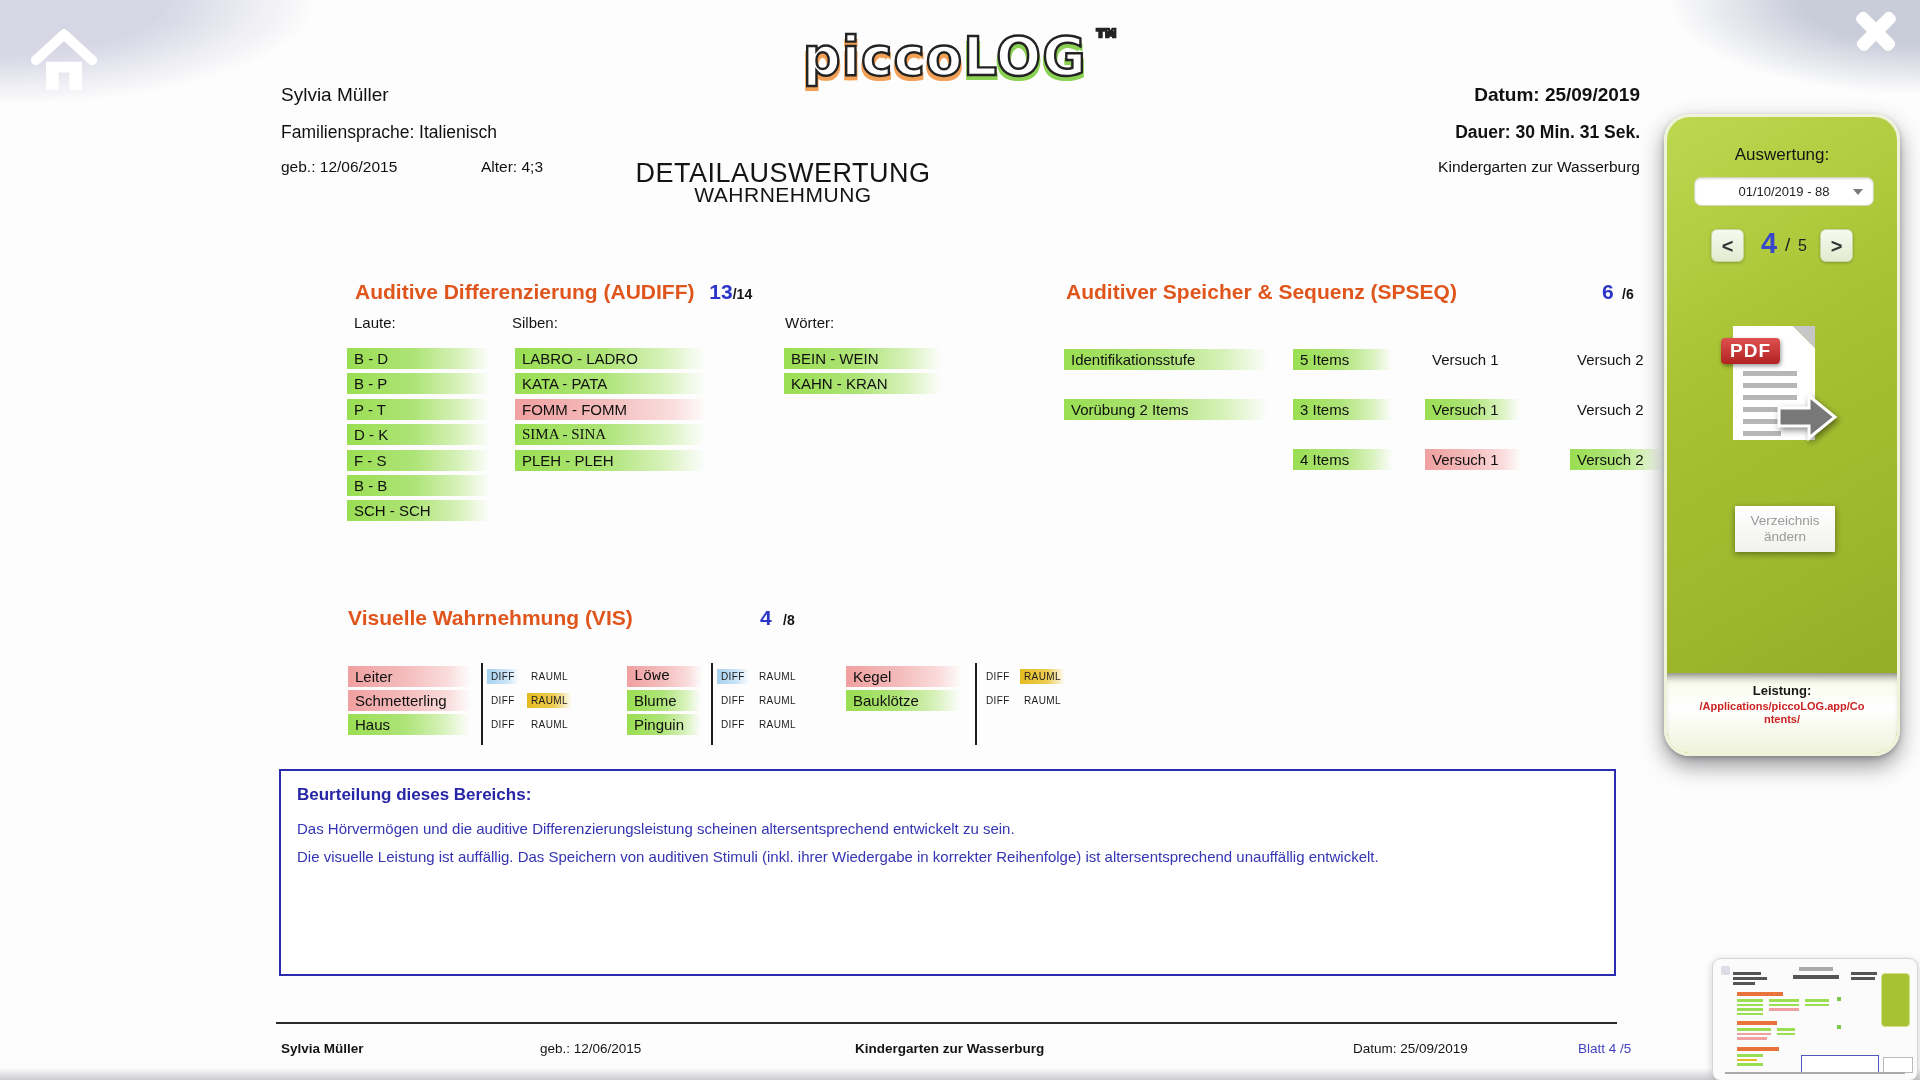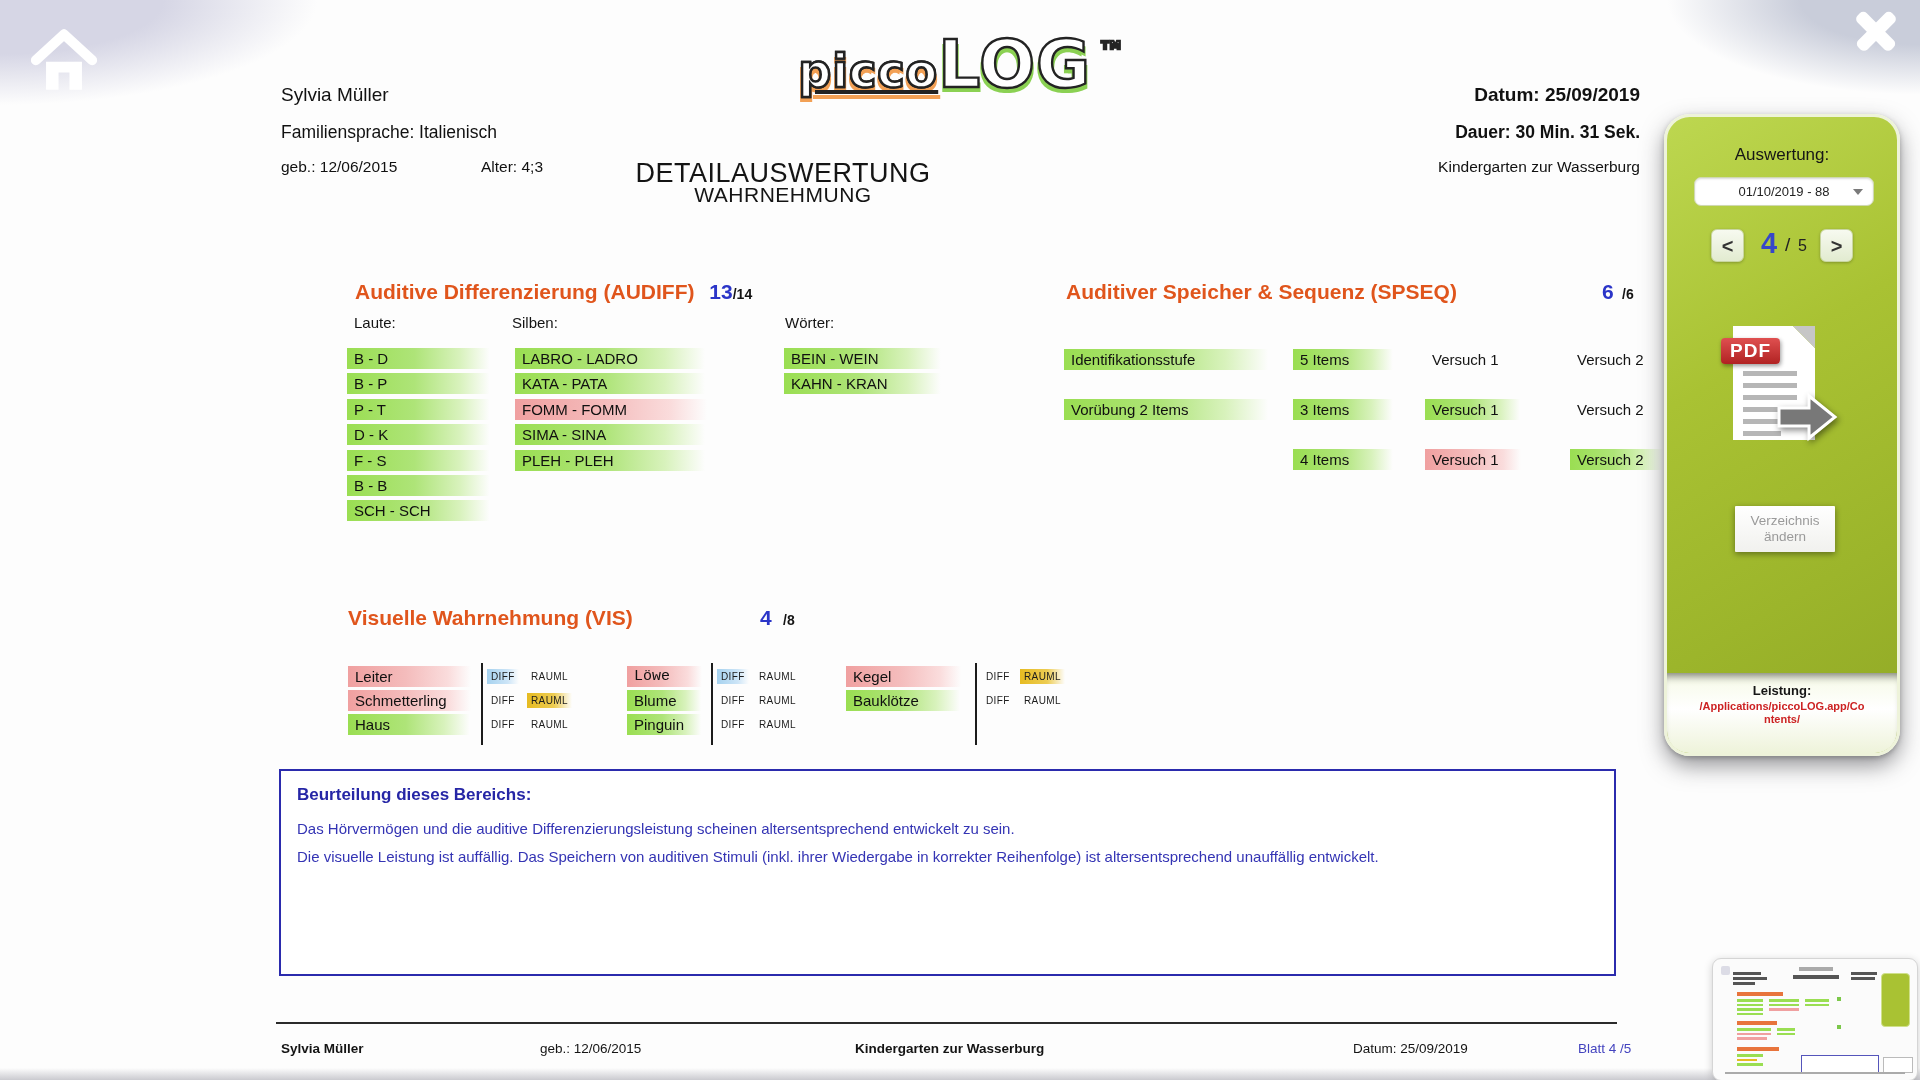--- a/index.html
+++ b/index.html
@@ -12,22 +12,22 @@
          background:radial-gradient(130% 105% at 100% 0,#c9cdda 34%,rgba(255,255,255,0) 72%);}
   .bg-bottom{position:absolute;left:0;bottom:0;width:100%;height:12px;
          background:linear-gradient(rgba(180,180,188,0),rgba(160,160,170,.55));}
   
   .home-btn{position:absolute;left:18px;top:12px;width:92px;height:92px;border:none;background:none;cursor:pointer;padding:0;}
   .close-btn{position:absolute;right:16px;top:4px;width:56px;height:56px;border:none;background:none;cursor:pointer;padding:0;}
   
   .logo{position:absolute;left:0;top:26px;width:100%;text-align:center;white-space:nowrap;}
   .logo span{font-family:"DejaVu Sans",sans-serif;font-weight:800;color:#fff;
              -webkit-text-stroke:2.4px #232323;letter-spacing:1px;}
-  .lg-picco{font-size:46px;text-shadow:2px 5px 0 #f2a055,-2px 5px 0 #f2a055;text-decoration:underline;}
-  .lg-log{font-size:66px;text-shadow:2px 5px 0 #8bd153,-2px 5px 0 #8bd153;}
+  .lg-picco{font-size:53px;text-shadow:2px 5px 0 #f2a055,-2px 5px 0 #f2a055;}
+  .lg-log{font-size:53px;text-shadow:2px 5px 0 #8bd153,-2px 5px 0 #8bd153;}
   .lg-tm{font-size:11px;color:#777;-webkit-text-stroke:0;vertical-align:38px;margin-left:10px;text-shadow:none;font-weight:400;}
   .doc-title{position:absolute;left:0;top:122px;width:1566px;text-align:center;font-size:27px;letter-spacing:.5px;color:#141414;margin-top:36px;}
   .doc-subtitle{position:absolute;left:0;top:183px;width:1566px;text-align:center;font-size:21px;letter-spacing:.5px;color:#141414;}
   
   .hdr-left{position:absolute;left:281px;top:84px;width:420px;}
   .hdr-right{position:absolute;left:1200px;top:84px;width:440px;text-align:right;}
   .h-l1{font-size:19px;margin-bottom:16px;}
   .h-l2{font-size:17.5px;margin-bottom:15px;}
   .h-l3{font-size:15.5px;}
   .bold{font-weight:bold;}
@@ -165,21 +165,21 @@
     <div class="bar green" style="left:0;top:25px;width:150px;">B - P</div>
     <div class="bar green" style="left:0;top:51px;width:150px;">P - T</div>
     <div class="bar green" style="left:0;top:76px;width:150px;">D - K</div>
     <div class="bar green" style="left:0;top:102px;width:150px;">F - S</div>
     <div class="bar green" style="left:0;top:127px;width:150px;">B - B</div>
     <div class="bar green" style="left:0;top:152px;width:150px;">SCH - SCH</div>
 
     <div class="bar green" style="left:168px;top:0;width:200px;">LABRO - LADRO</div>
     <div class="bar green" style="left:168px;top:25px;width:200px;">KATA - PATA</div>
     <div class="bar red" style="left:168px;top:51px;width:200px;">FOMM - FOMM</div>
-    <div class="bar green" style="left:168px;top:76px;width:200px;">SIMA - SINA</div>
+    <div class="bar green" style="left:168px;top:76px;width:200px;font-family:Liberation Serif, serif;">SIMA - SINA</div>
     <div class="bar green" style="left:168px;top:102px;width:200px;">PLEH - PLEH</div>
 
     <div class="bar green" style="left:437px;top:0;width:165px;">BEIN - WEIN</div>
     <div class="bar green" style="left:437px;top:25px;width:165px;">KAHN - KRAN</div>
   </div>
 
   <div class="sec-title" style="left:1066px;top:280px;">Auditiver Speicher &amp; Sequenz (SPSEQ)</div>
   <div class="score" style="position:absolute;left:1602px;top:280px;">6</div>
   <div class="score-max" style="position:absolute;left:1622px;top:286px;">/6</div>
 

